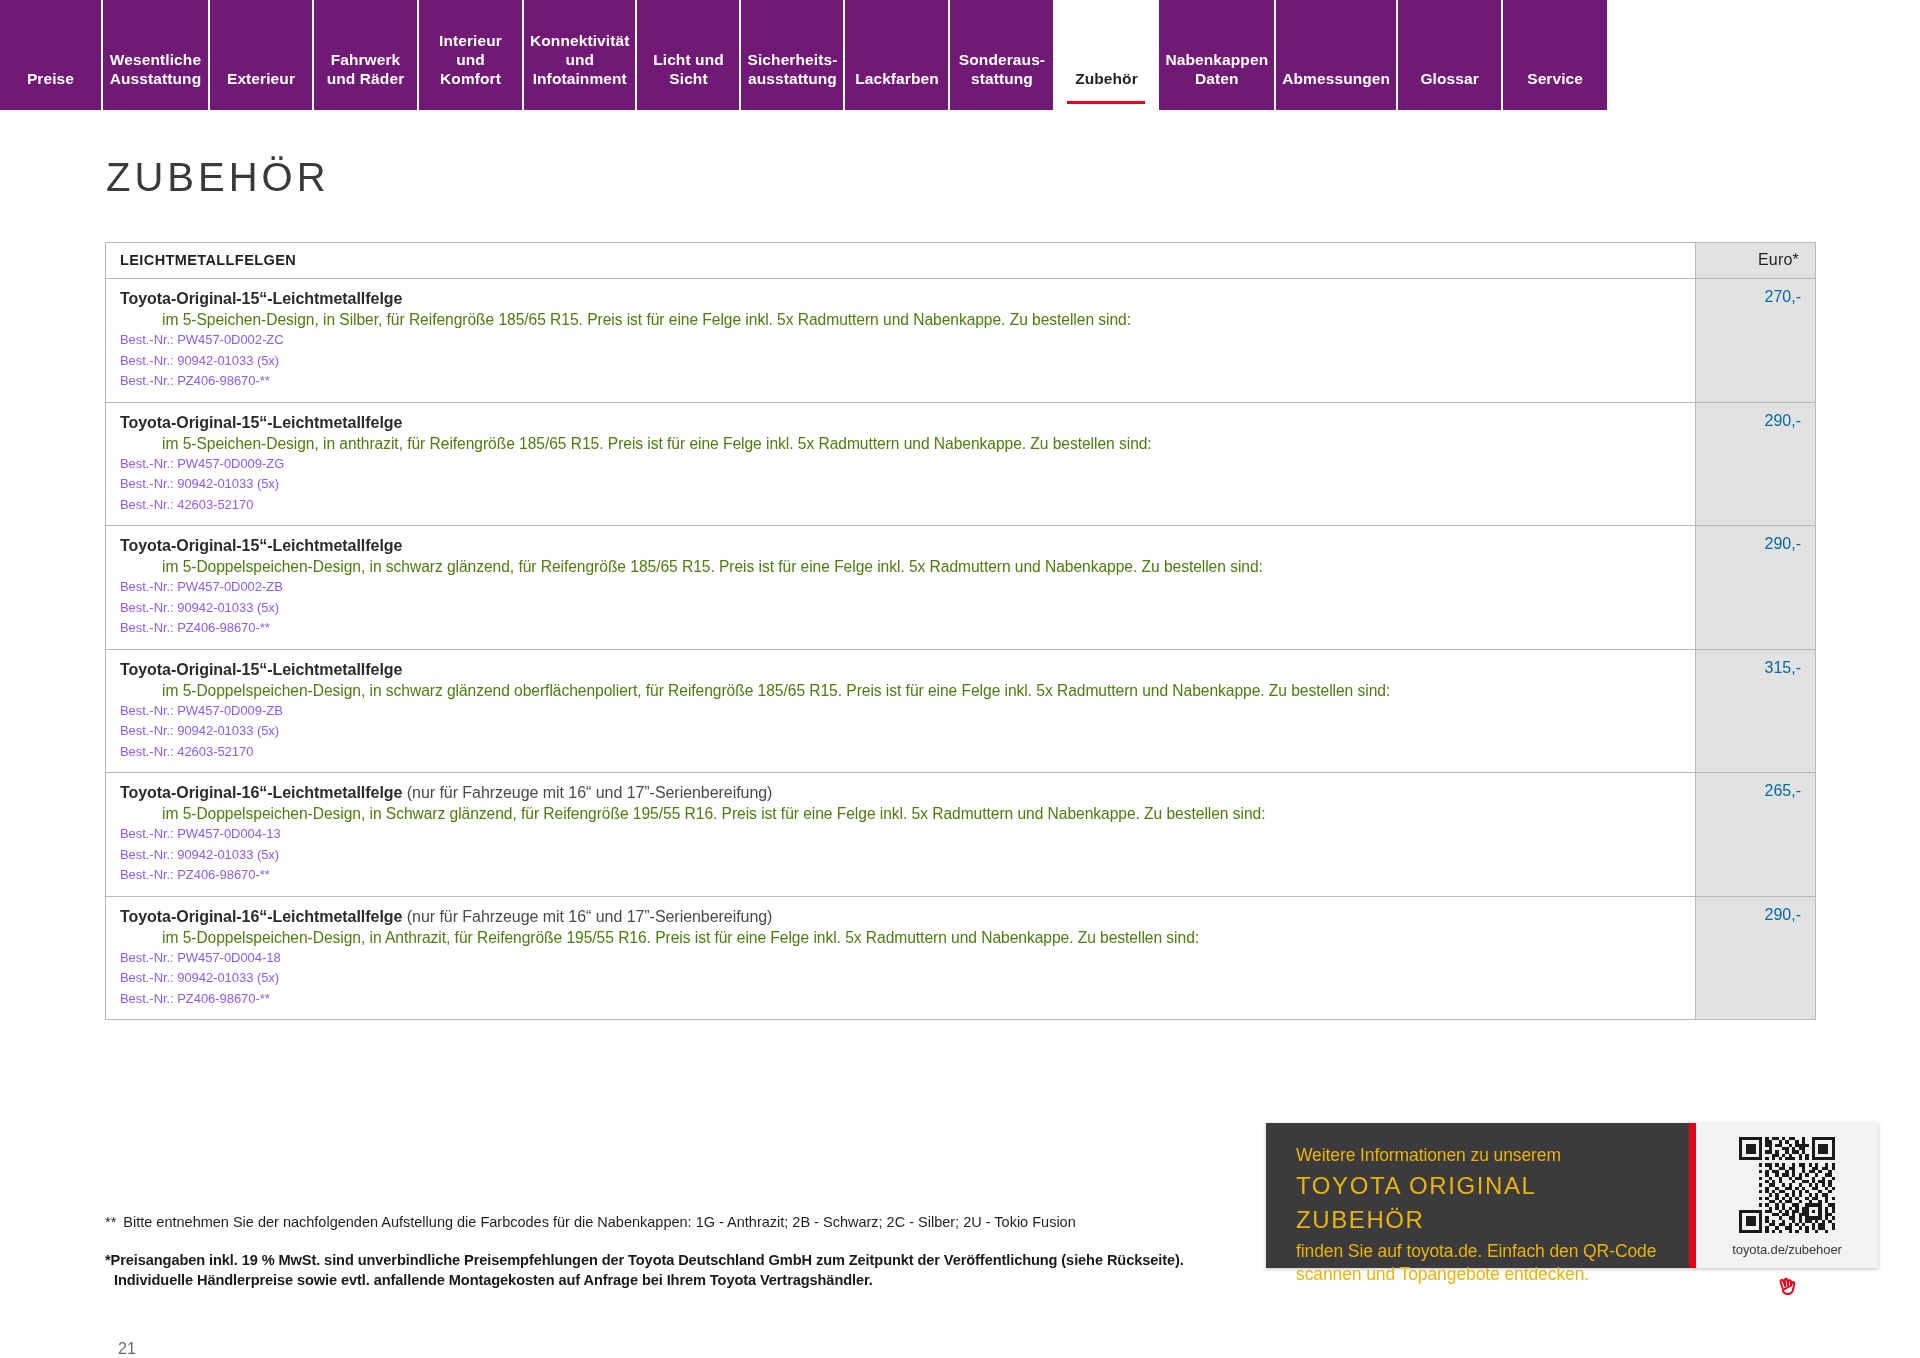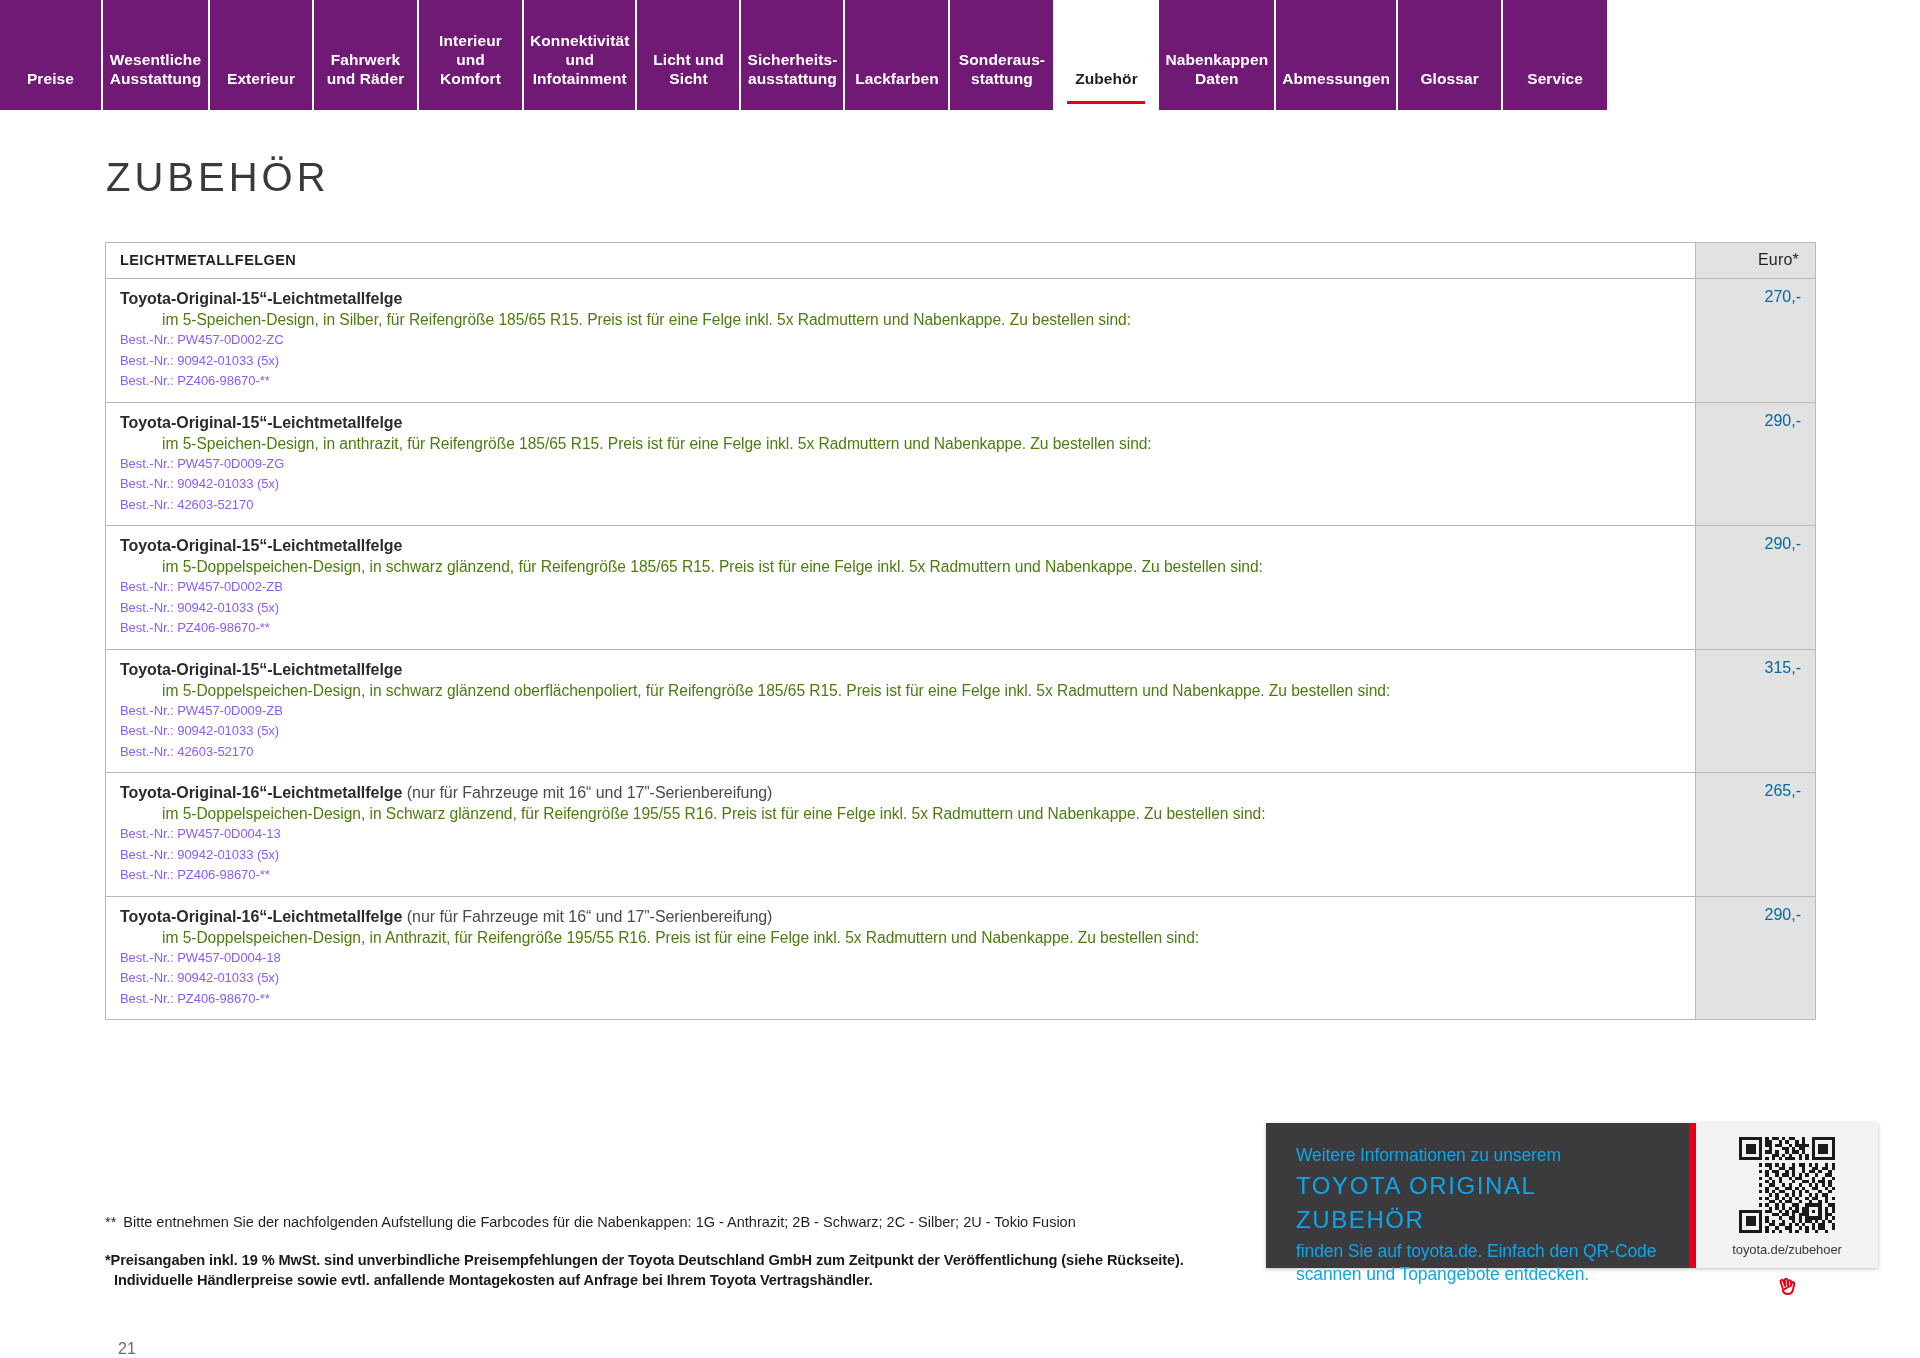--- a/index.html
+++ b/index.html
@@ -187,21 +187,21 @@
     position: absolute;
     right: 42px;
     bottom: 135px;
     display: flex;
     width: 612px;
     height: 145px;
     box-shadow: 0 1px 4px rgba(0,0,0,0.25);
   }
   #promo-text {
     background: #3b3b3e;
-    color: #0ea5e9;
+    color: #eab308;
     flex: 1 1 auto;
     padding: 20px 28px 0 30px;
     border-right: 7px solid #e50019;
   }
   .promo-line-1 {
     font-size: 17.5px;
     font-weight: 400;
     line-height: 24px;
     letter-spacing: -0.1px;
   }

